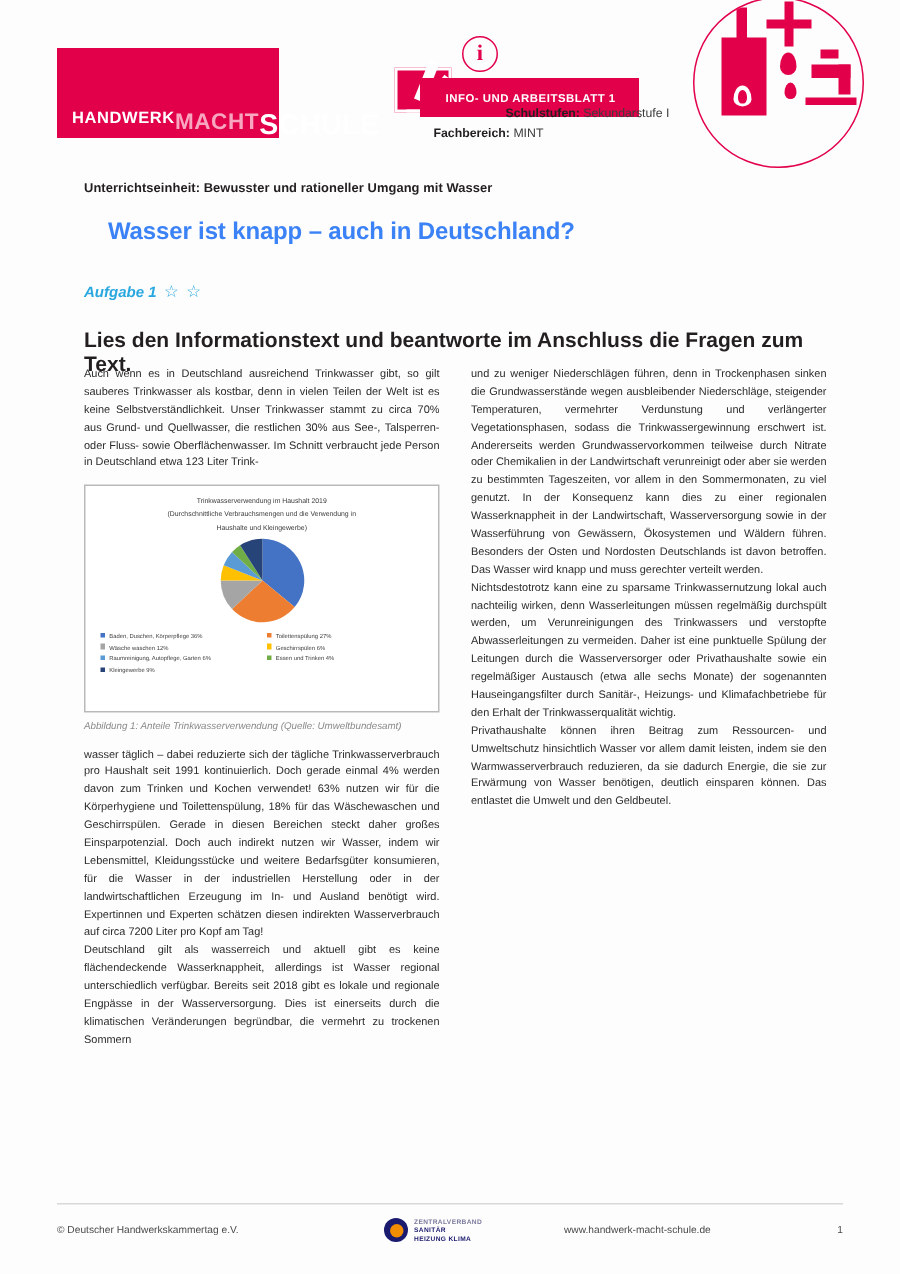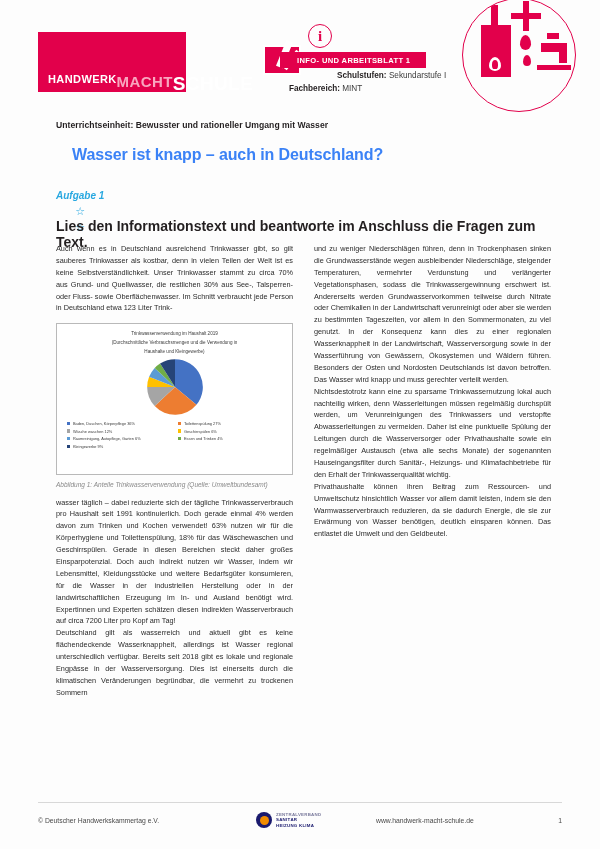--- a/index.html
+++ b/index.html
@@ -195,21 +195,21 @@
     font-family: "Liberation Serif", serif;
     display: flex;
     align-items: center;
     justify-content: center;
     box-sizing: border-box;
   }
   .ribbon {
     position: absolute;
     left: 0;
     top: 32px;
-    height: 16px;
+    height: 26px;
     background: #e2004b;
     color: #ffffff;
     font-size: 7.6px;
     font-weight: bold;
     letter-spacing: 0.35px;
     display: flex;
     align-items: center;
     padding: 0 16px 0 17px;
     box-sizing: border-box;
     white-space: nowrap;
@@ -248,21 +248,20 @@
     letter-spacing: -0.1px;
   }
 
   .task-row {
     position: absolute;
     left: 56px;
     top: 190px;
     display: flex;
     align-items: center;
     gap: 5px;
-    flex-direction: column;
   }
   .task-label {
     font-size: 10px;
     font-weight: bold;
     font-style: italic;
     color: #29a8e0;
   }
   .star {
     color: #29a8e0;
     font-size: 11px;

